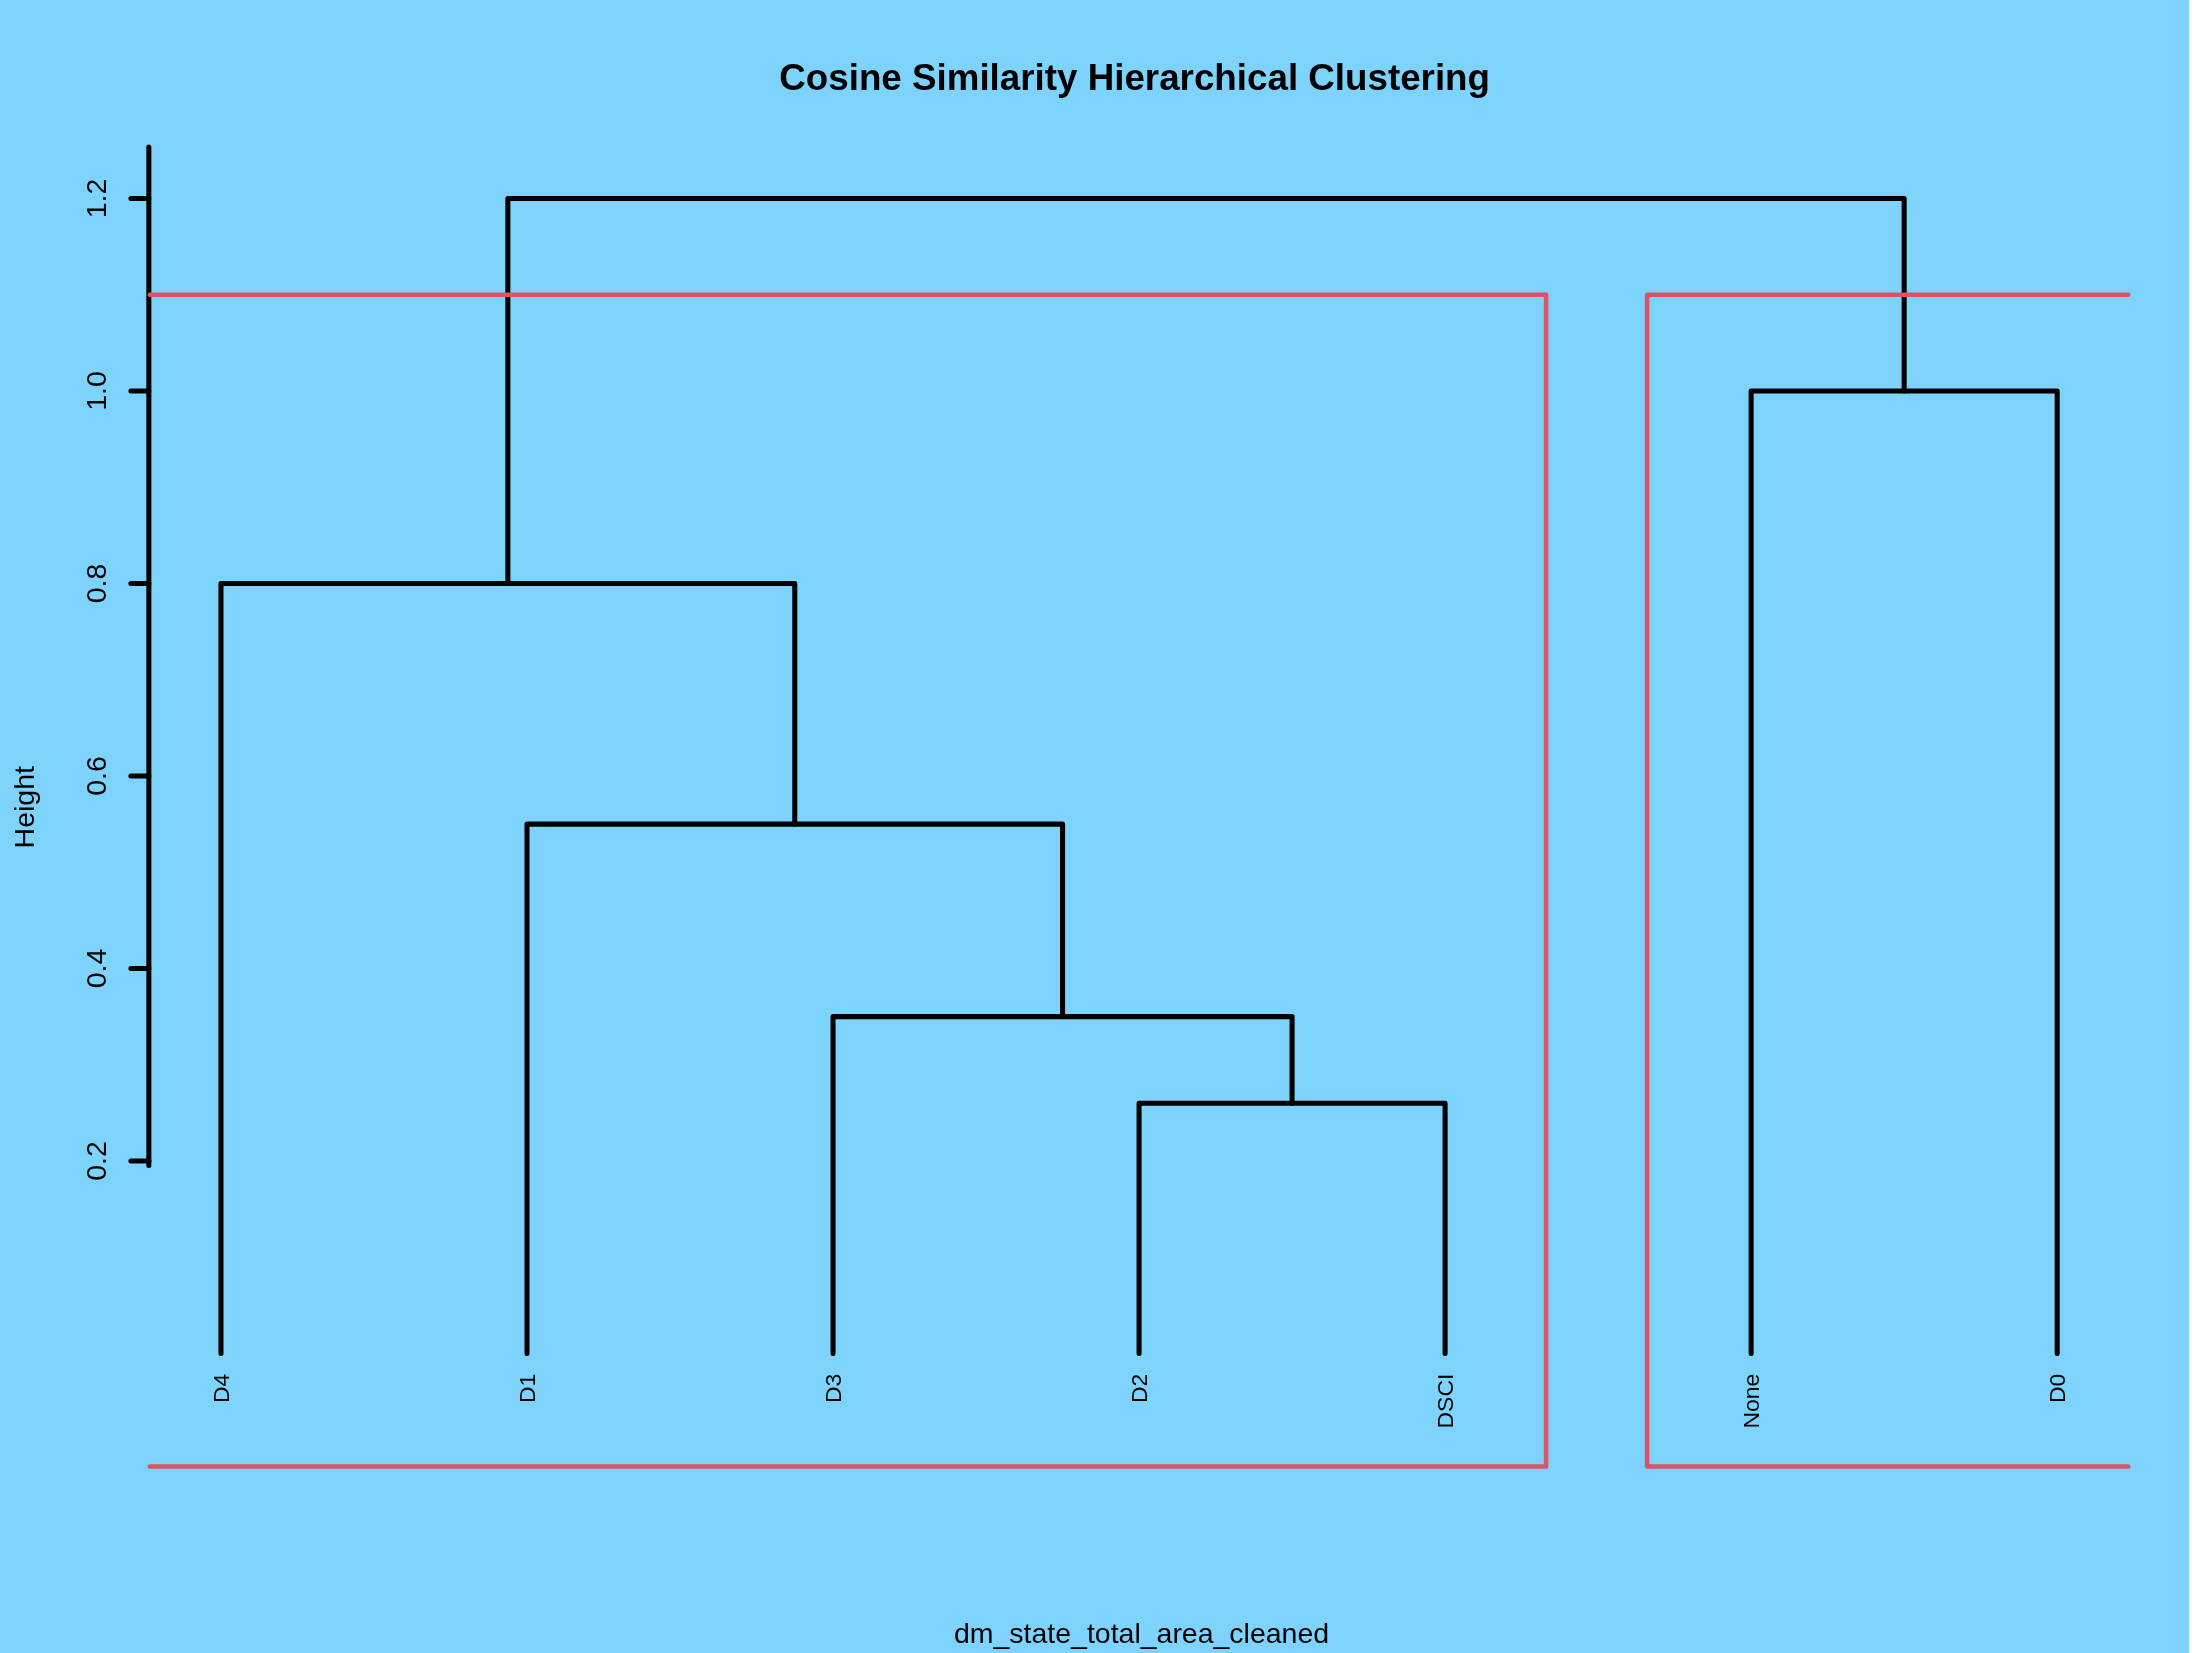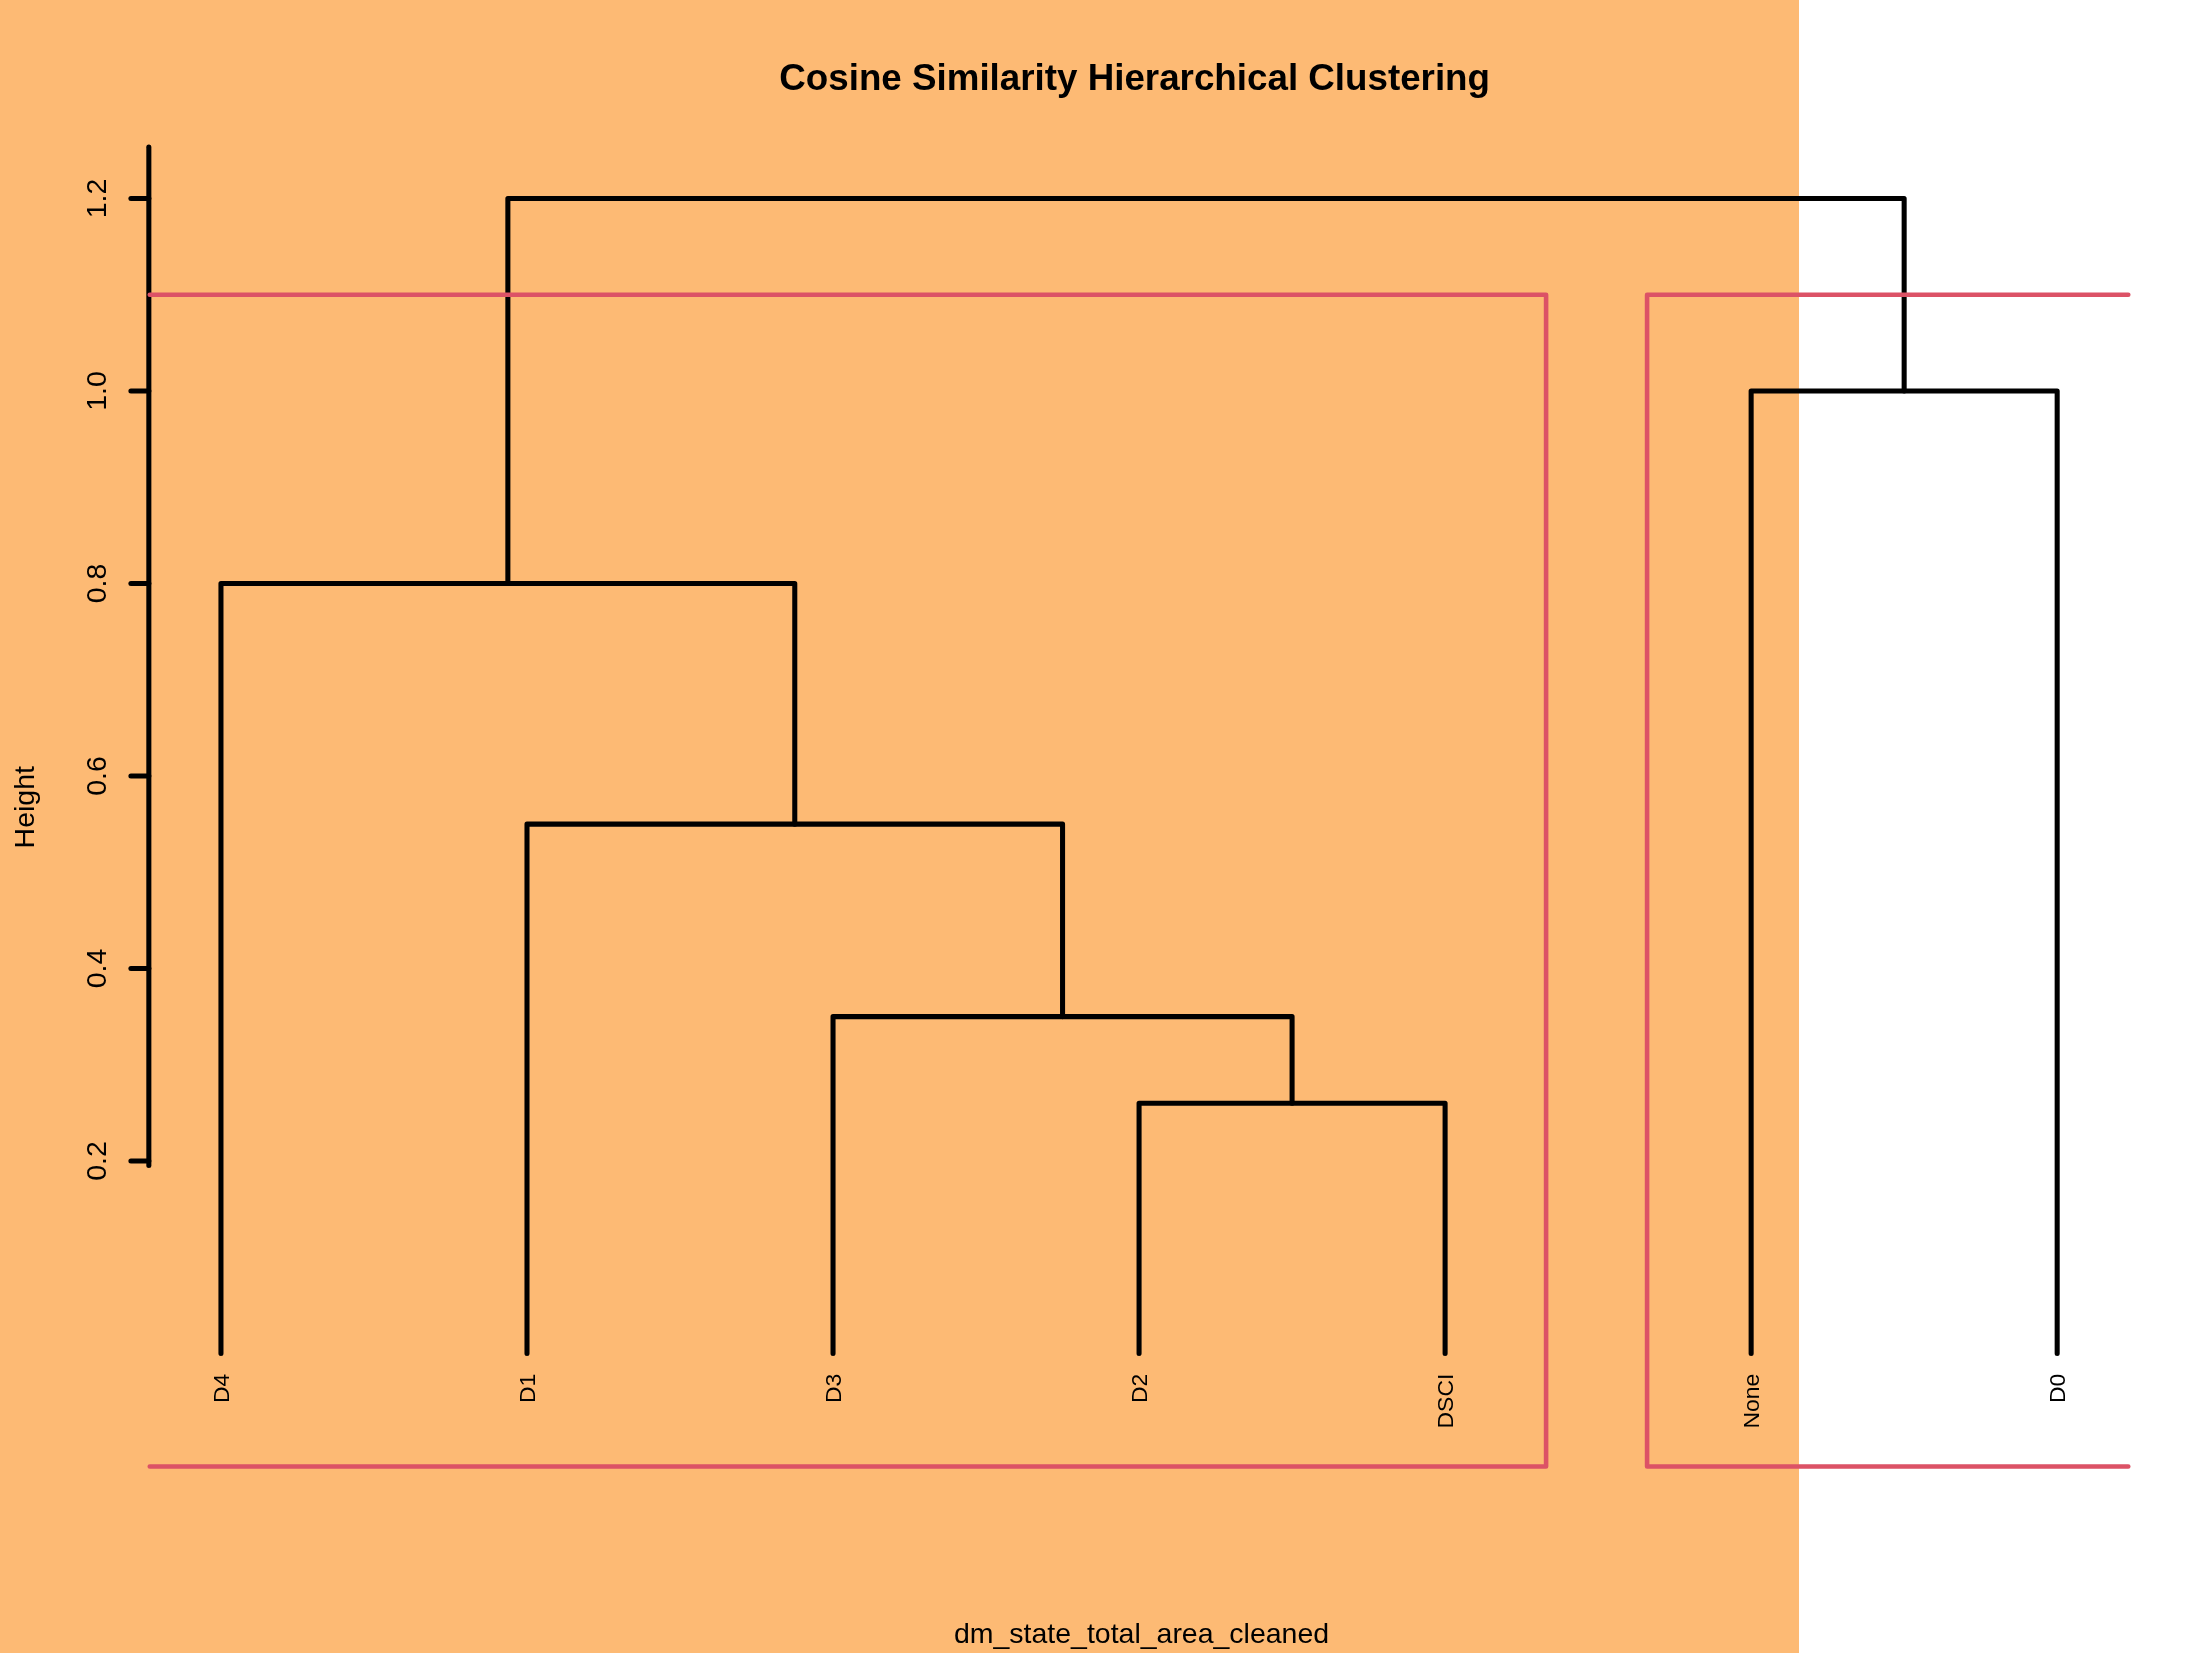--- a/index.html
+++ b/index.html
@@ -1,24 +1,24 @@
 <!DOCTYPE html>
 <html style="font-size:7.4px"><head>
 <meta charset="utf-8">
 <style>
   html, body {
     margin: 0;
     padding: 0;
     background: #ffffff;
   }
   #figure {
-    width: 1799px;
+    width: 2189px;
     height: 1654px;
     position: relative;
-    background: #fdba74;
+    background: #7dd3fc;
   }
   svg { display: block; }
   text {
     font-family: "Liberation Sans", "DejaVu Sans", sans-serif;
     fill: #000000;
   }
   .title-text  { font-size: 80px; font-weight: bold; }
   .axis-text   { font-size: 62px; }
   .leaf-text   { font-size: 50px; }
 </style>

